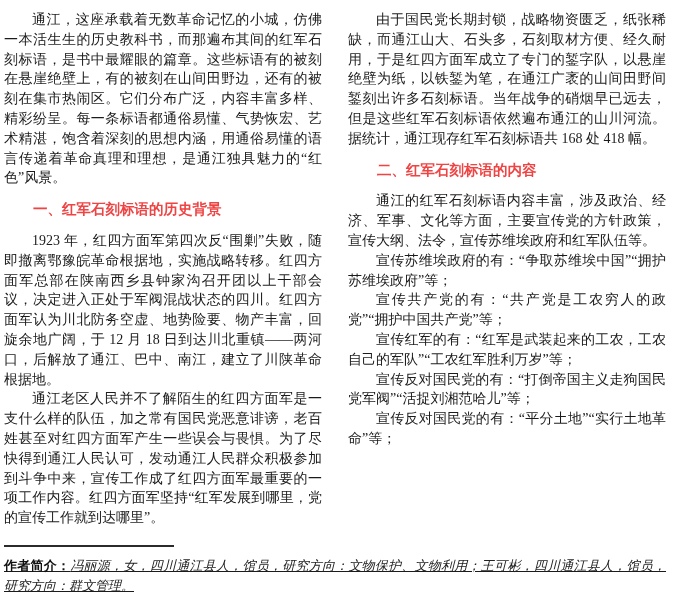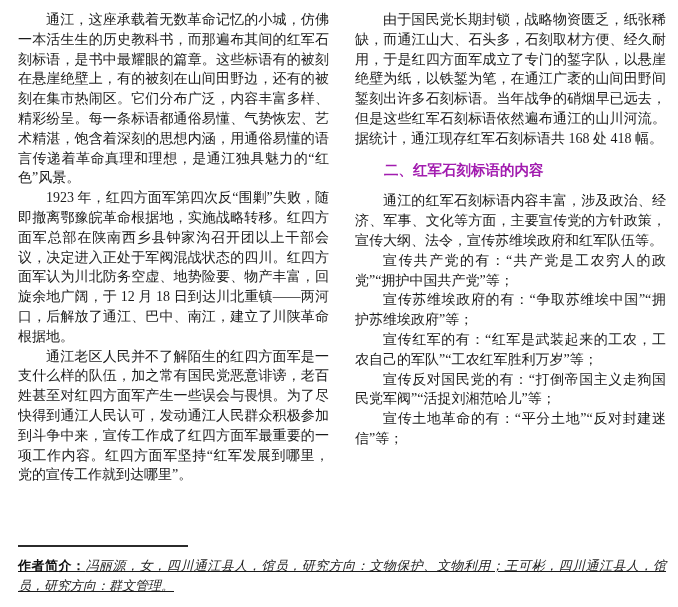--- a/index.html
+++ b/index.html
@@ -2,21 +2,21 @@
 <html><head>
 <meta charset="utf-8">
 <style>
   html, body { margin: 0; padding: 0; background: #ffffff; }
   .page {
     position: relative;
     width: 678px;
     height: 607px;
     box-sizing: border-box;
     background: #ffffff;
-    padding: 10px 12px 0 18px;
+    padding: 10px 12px 0 4px;
     font-family: "Liberation Serif", serif;
     color: #1b1b1b;
     overflow: hidden;
   }
   .columns {
     display: flex;
     gap: 26px;
     height: 535px;
     overflow: hidden;
   }
@@ -29,21 +29,21 @@
     text-justify: inter-ideograph;
   }
   p.body {
     margin: 0;
     text-indent: 2em;
   }
   h3.heading {
     font-family: "Liberation Sans", sans-serif;
     font-size: 14.5px;
     font-weight: bold;
-    color: #a21caf;
+    color: #ef4444;
     margin: 12px 0 11px 0;
     text-indent: 2em;
     line-height: 19.8px;
   }
   .footer { margin-top: 0; }
   .footer-rule {
     width: 170px;
     height: 0;
     border-top: 2px solid #2b2b2b;
     margin: 0 0 9px 0;
@@ -69,33 +69,34 @@
   }
 </style>
 </head>
 <body>
 
 <div class="page">
   <div class="columns">
 
     <div class="column">
       <p class="body">通江，这座承载着无数革命记忆的小城，仿佛一本活生生的历史教科书，而那遍布其间的红军石刻标语，是书中最耀眼的篇章。这些标语有的被刻在悬崖绝壁上，有的被刻在山间田野边，还有的被刻在集市热闹区。它们分布广泛，内容丰富多样、精彩纷呈。每一条标语都通俗易懂、气势恢宏、艺术精湛，饱含着深刻的思想内涵，用通俗易懂的语言传递着革命真理和理想，是通江独具魅力的“红色”风景。</p>
+      <h3 class="heading">一、红军石刻标语的历史背景</h3>
       <p class="body">1923 年，红四方面军第四次反“围剿”失败，随即撤离鄂豫皖革命根据地，实施战略转移。红四方面军总部在陕南西乡县钟家沟召开团以上干部会议，决定进入正处于军阀混战状态的四川。红四方面军认为川北防务空虚、地势险要、物产丰富，回旋余地广阔，于 12 月 18 日到达川北重镇——两河口，后解放了通江、巴中、南江，建立了川陕革命根据地。</p>
       <p class="body">通江老区人民并不了解陌生的红四方面军是一支什么样的队伍，加之常有国民党恶意诽谤，老百姓甚至对红四方面军产生一些误会与畏惧。为了尽快得到通江人民认可，发动通江人民群众积极参加到斗争中来，宣传工作成了红四方面军最重要的一项工作内容。红四方面军坚持“红军发展到哪里，党的宣传工作就到达哪里”。</p>
     </div>
 
     <div class="column">
       <p class="body">由于国民党长期封锁，战略物资匮乏，纸张稀缺，而通江山大、石头多，石刻取材方便、经久耐用，于是红四方面军成立了专门的錾字队，以悬崖绝壁为纸，以铁錾为笔，在通江广袤的山间田野间錾刻出许多石刻标语。当年战争的硝烟早已远去，但是这些红军石刻标语依然遍布通江的山川河流。据统计，通江现存红军石刻标语共 168 处 418 幅。</p>
       <h3 class="heading">二、红军石刻标语的内容</h3>
       <p class="body">通江的红军石刻标语内容丰富，涉及政治、经济、军事、文化等方面，主要宣传党的方针政策，宣传大纲、法令，宣传苏维埃政府和红军队伍等。</p>
+      <p class="body">宣传苏维埃政府的有：“争取苏维埃中国”“拥护苏维埃政府”等；</p>
       <p class="body">宣传共产党的有：“共产党是工农穷人的政党”“拥护中国共产党”等；</p>
-      <p class="body">宣传苏维埃政府的有：“争取苏维埃中国”“拥护苏维埃政府”等；</p>
       <p class="body">宣传红军的有：“红军是武装起来的工农，工农自己的军队”“工农红军胜利万岁”等；</p>
       <p class="body">宣传反对国民党的有：“打倒帝国主义走狗国民党军阀”“活捉刘湘范哈儿”等；</p>
-      <p class="body">宣传土地革命的有：“平分土地”“反对封建迷信”等；</p>
+      <p class="body">宣传反对国民党的有：“平分土地”“实行土地革命”等；</p>
     </div>
 
   </div>
 
   <div class="footer">
     <div class="footer-rule"></div>
     <p class="footer-text"><span class="footer-label">作者简介：</span><span class="footer-body">冯丽源，女，四川通江县人，馆员，研究方向：文物保护、文物利用；王可彬，四川通江县人，馆员，研究方向：群文管理。</span></p>
   </div>
 </div>
 

